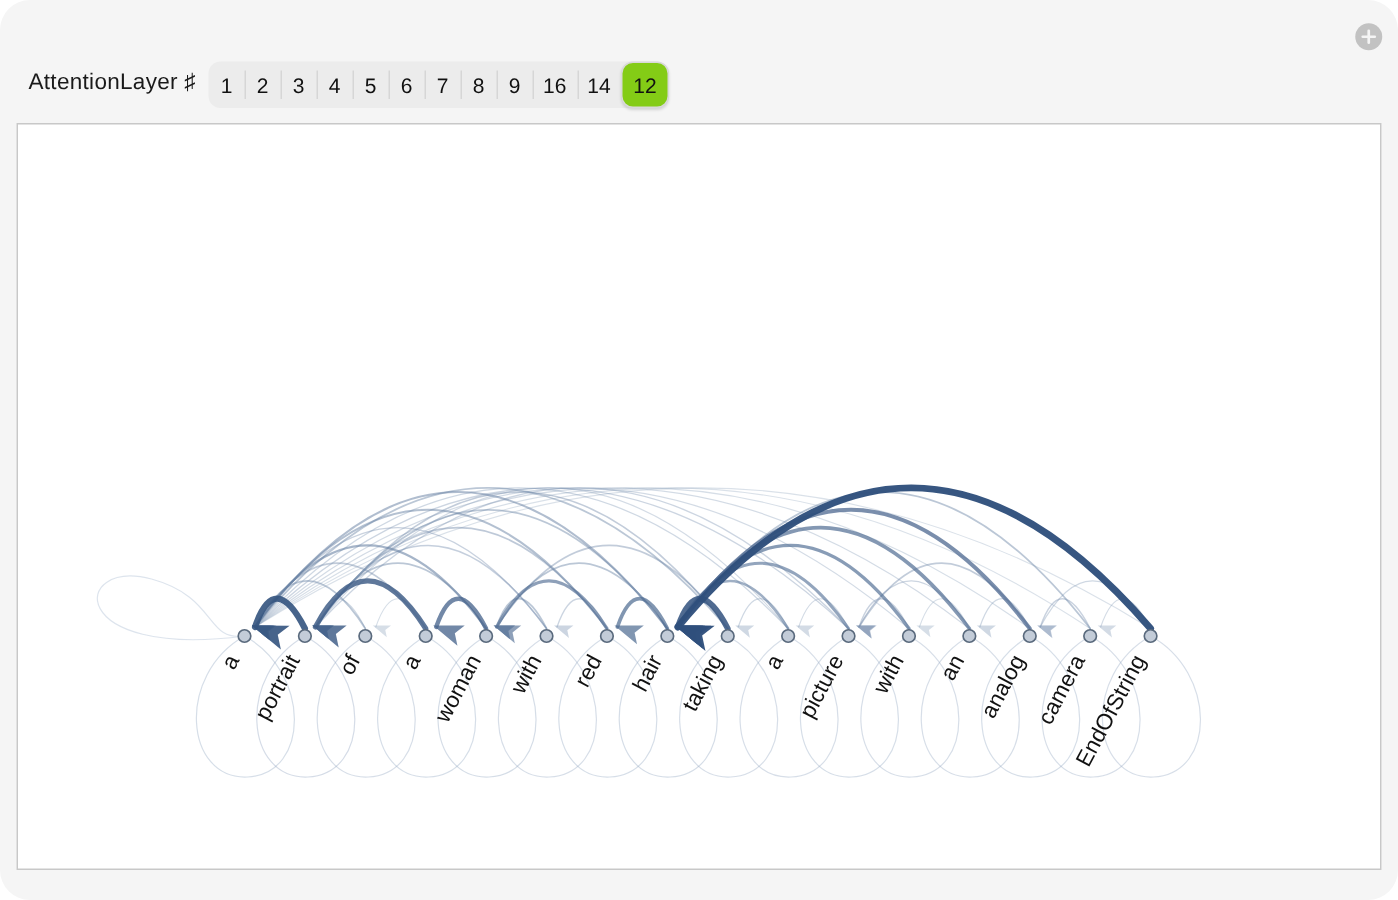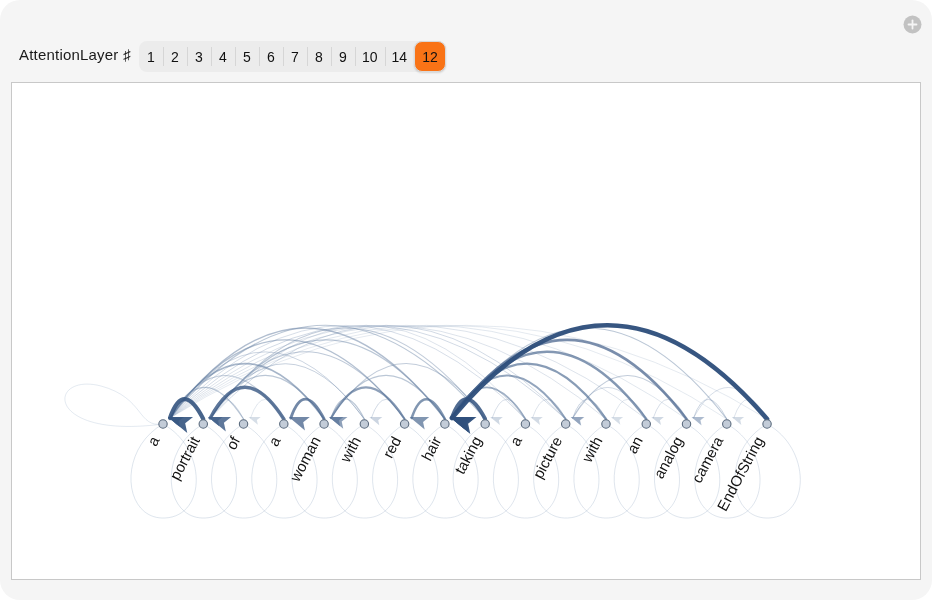--- a/index.html
+++ b/index.html
@@ -72,21 +72,21 @@
   .seg + .seg::before {
     content: "";
     position: absolute;
     left: 0;
     top: 6px;
     bottom: 6px;
     width: 1px;
     background: #d6d6d6;
   }
   .seg.selected {
-    background: #f97316;
+    background: #84cc16;
     border: 1px solid #d9d9d9;
     box-shadow: 0 1px 2px rgba(0,0,0,0.14);
     z-index: 3;
   }
   .seg.selected::before,
   .seg.selected + .seg::before {
     display: none;
   }
 
   #plus-badge {
@@ -136,21 +136,21 @@
     <div id="segmented">
         <div class="seg">1</div>
         <div class="seg">2</div>
         <div class="seg">3</div>
         <div class="seg">4</div>
         <div class="seg">5</div>
         <div class="seg">6</div>
         <div class="seg">7</div>
         <div class="seg">8</div>
         <div class="seg">9</div>
-        <div class="seg">10</div>
+        <div class="seg">16</div>
         <div class="seg">14</div>
         <div class="seg selected">12</div>
       </div>
 
     <div id="plus-badge">
       <svg width="19" height="19" viewBox="0 0 19 19" aria-hidden="true">
         <circle cx="9.5" cy="9.5" r="9" fill="#c2c2c2"></circle>
         <rect x="8.6" y="4.6" width="1.8" height="9.8" rx="0.9" fill="#f5f5f5"></rect>
         <rect x="4.6" y="8.6" width="9.8" height="1.8" rx="0.9" fill="#f5f5f5"></rect>
       </svg>

